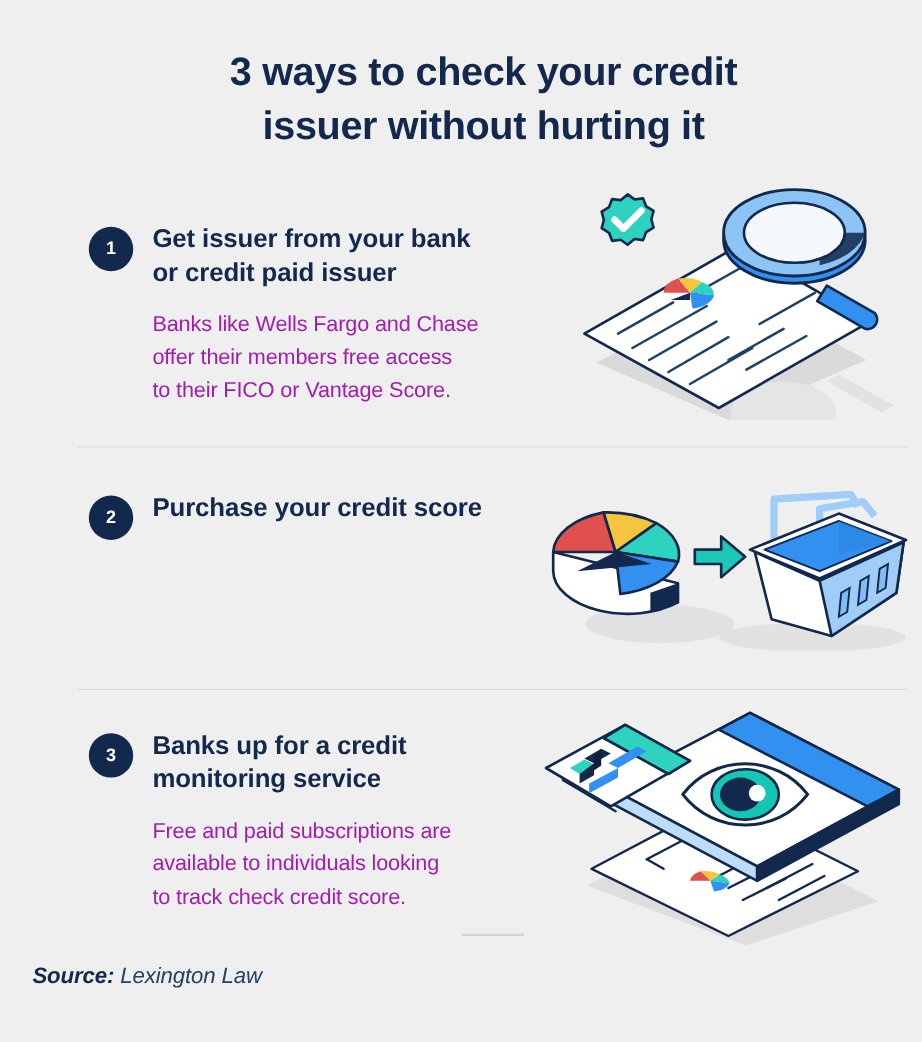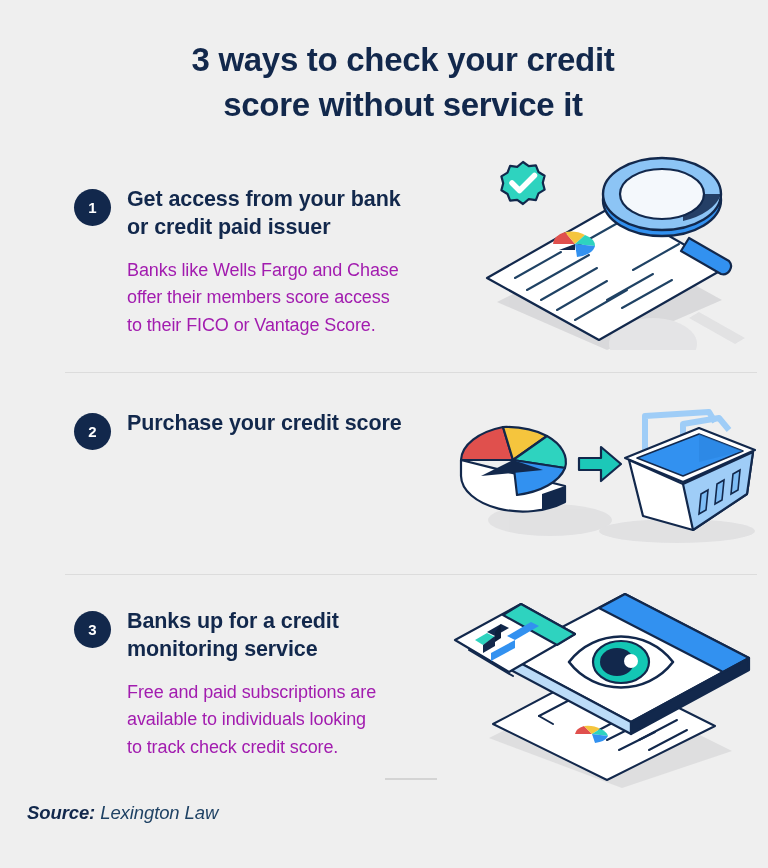--- a/index.html
+++ b/index.html
@@ -123,37 +123,37 @@
   .source-inner { display: inline-block; }
 </style>
 </head>
 <body>
 
 <div class="infographic">
 
   <div class="title-block">
     <div class="title">
       <span>3 ways to check your credit</span><br>
-      <span>score without service it</span>
+      <span>issuer without hurting it</span>
     </div>
   </div>
 
   <div class="section" style="position:absolute; top:186px; left:0; width:768px;">
     <div class="section-left">
       <div class="badge">
         <span>1</span>
       </div>
       <div class="text-col">
         <h2 class="heading">
-          <span>Get access from your bank</span><br>
+          <span>Get issuer from your bank</span><br>
           <span>or credit paid issuer</span>
         </h2>
         <p class="body-text">
           <span>Banks like Wells Fargo and Chase</span><br>
-          <span>offer their members score access</span><br>
+          <span>offer their members free access</span><br>
           <span>to their FICO or Vantage Score.</span>
         </p>
       </div>
     </div>
   </div>
 
   <div class="section-art" style="top:150px; left:430px; width:310px; height:200px;">
     <svg width="310" height="200" viewBox="0 0 310 200">
 
       <g opacity="0.85">

